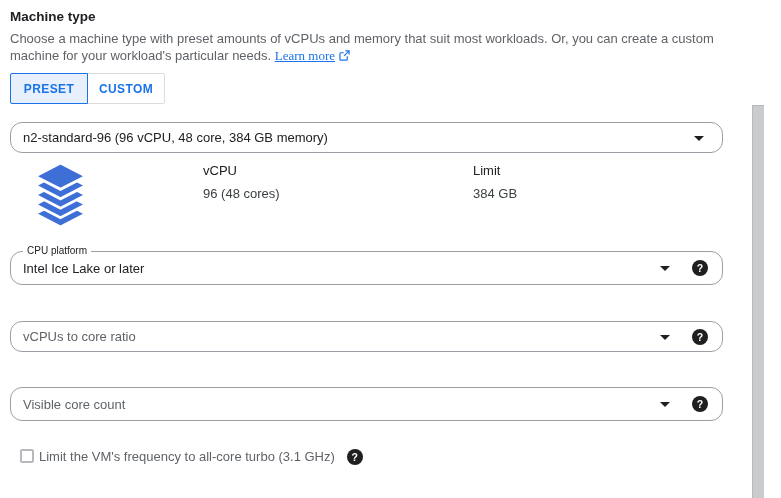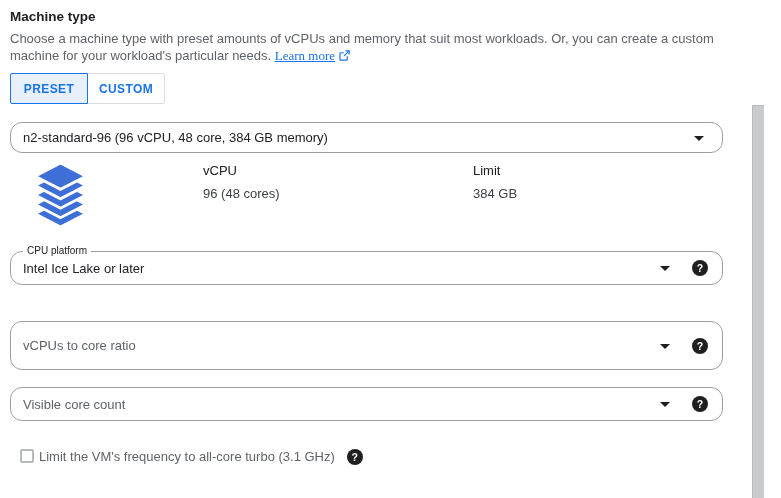--- a/index.html
+++ b/index.html
@@ -124,21 +124,21 @@
     <div class="sum-value">384 GB</div>
   </div>
 
   <div class="select" style="top:251px; height:34px;">
     <span class="field-label">CPU platform</span>
     <span class="value">Intel Ice Lake or later</span>
     <span class="arrow near"></span>
     <span class="help">?</span>
   </div>
 
-  <div class="select" style="top:321px; height:49px;">
+  <div class="select" style="top:321px; height:31px;">
     <span class="value placeholder">vCPUs to core ratio</span>
     <span class="arrow near"></span>
     <span class="help">?</span>
   </div>
 
   <div class="select" style="top:387px; height:34px;">
     <span class="value placeholder">Visible core count</span>
     <span class="arrow near"></span>
     <span class="help">?</span>
   </div>

